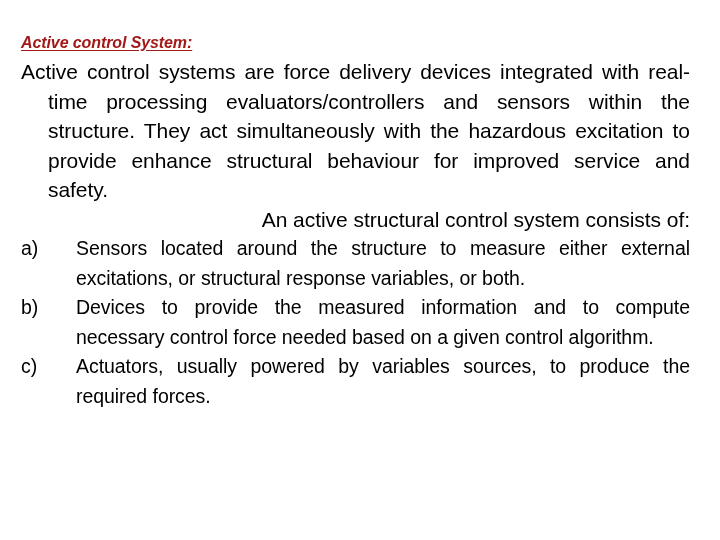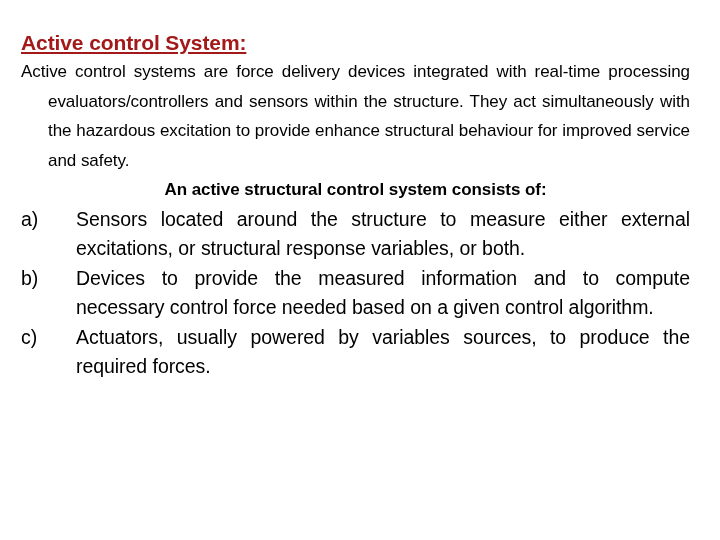--- a/index.html
+++ b/index.html
@@ -18,51 +18,51 @@
 
   #slide {
     position: relative;
     width: 720px;
     height: 540px;
     box-sizing: border-box;
     padding: 28px 30px 0 21px;
   }
 
   .heading {
-    font-size: 21px;
+    font-size: 16px;
     font-weight: bold;
     color: #a31818;
     text-decoration: underline;
     text-underline-offset: 2px;
     line-height: 29px;
     margin: 0 0 0 0;
     letter-spacing: -0.1px;
     white-space: nowrap;
+    font-style: italic;
   }
 
   .para {
-    font-size: 17px;
+    font-size: 21px;
     line-height: 29.5px;
     text-align: justify;
     text-justify: inter-word;
     margin: 0;
     padding: 0;
     color: #000000;
     letter-spacing: -0.05px;
   }
 
   
   .para-hanging {
     padding-left: 27px;
     text-indent: -27px;
   }
 
   .para-plain {
-    text-align: center;
-    font-weight: bold;
+    text-align: right;
   }
 
   .list {
     margin: 0;
     padding: 0;
     list-style: none;
   }
 
   .list-item {
     display: flex;

